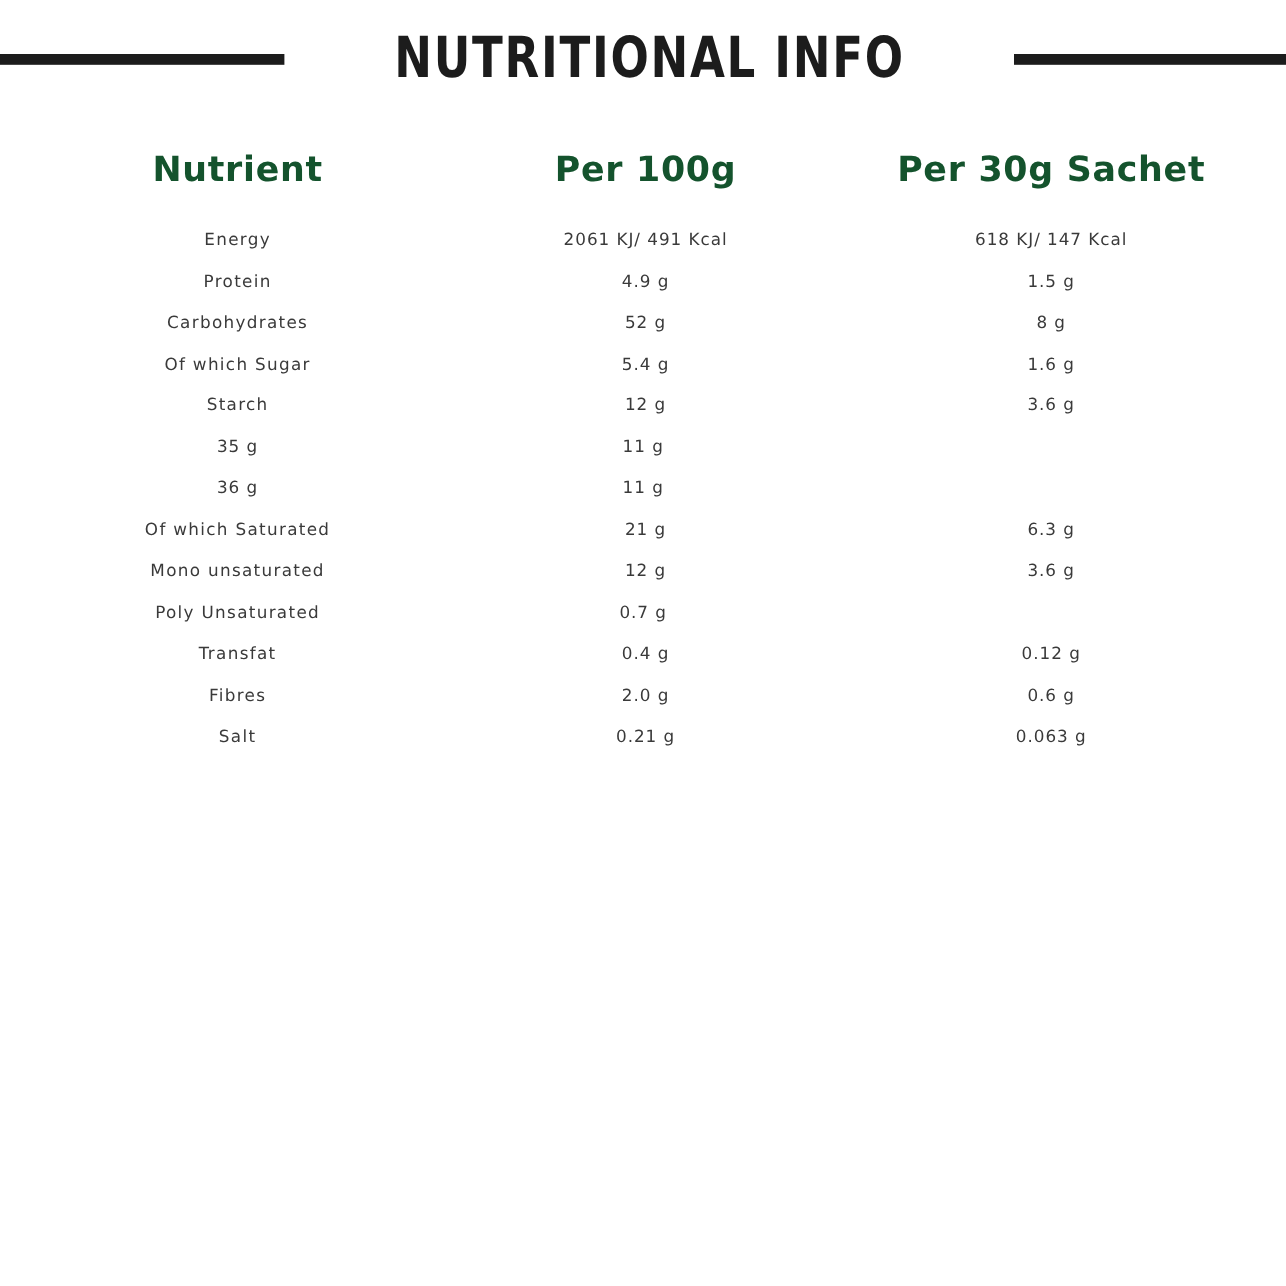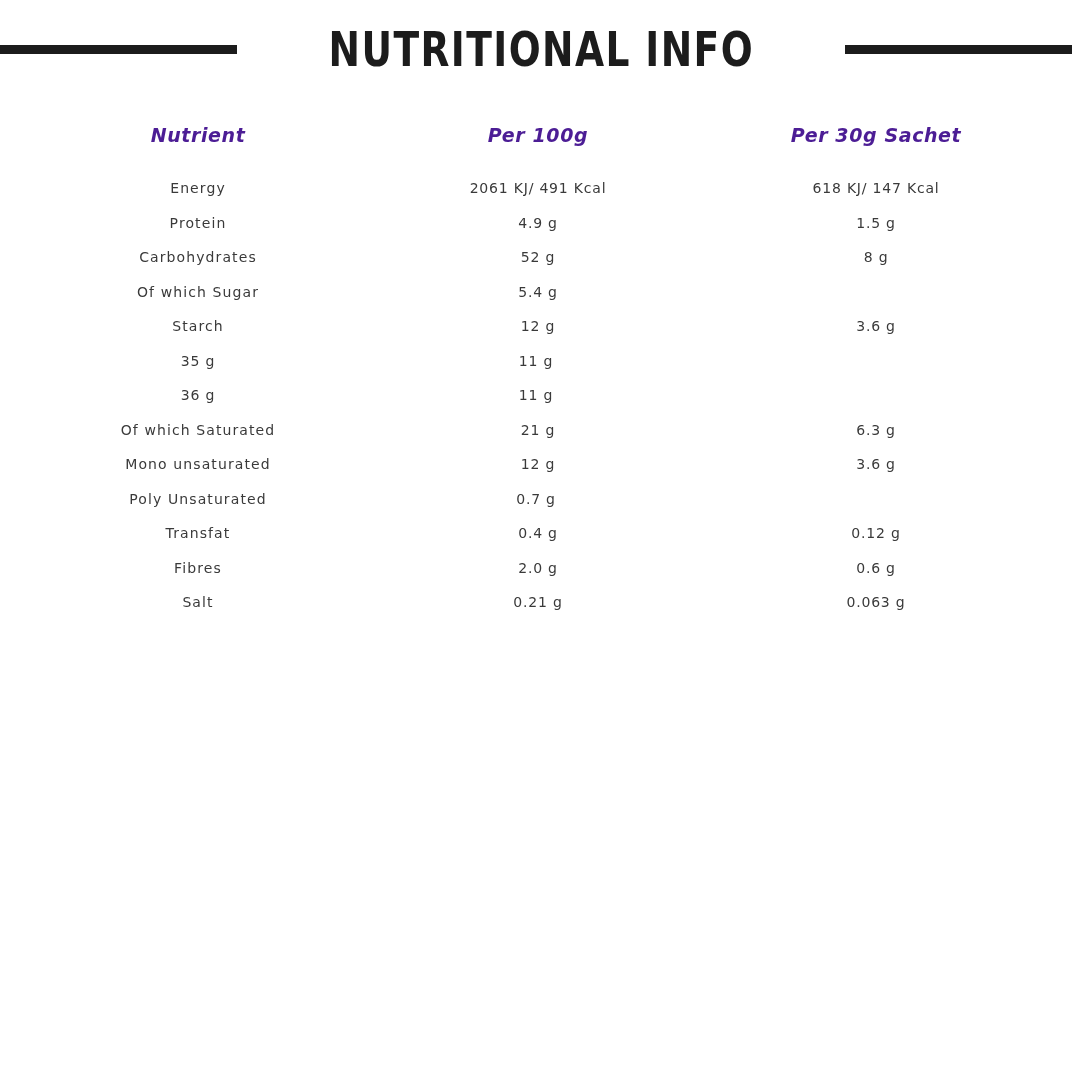--- a/index.html
+++ b/index.html
@@ -74,25 +74,24 @@
   }
   .col-30 {
     flex: 0 0 336px;
     text-align: center;
   }
 
   .header-row {
     margin-bottom: 34px;
   }
   .header-row .hcell {
-    color: #4c1d95;
-    font-size: 19px;
+    color: #14532d;
+    font-size: 29px;
     font-weight: 700;
     letter-spacing: 0.6px;
-    font-style: italic;
   }
 
   .data-row {
     margin-bottom: 18.5px;
   }
   .data-row .cell {
     font-size: 14px;
     font-weight: 400;
     color: #3a3a3a;
     letter-spacing: 1.1px;
@@ -134,20 +133,21 @@
 
     <div class="row data-row">
       <div class="cell col-nutrient">Carbohydrates</div>
       <div class="cell value col-100">52 g</div>
       <div class="cell value col-30">8 g</div>
     </div>
 
     <div class="row data-row">
       <div class="cell col-nutrient">Of which Sugar</div>
       <div class="cell value col-100">5.4 g</div>
+      <div class="cell value col-30">1.6 g</div>
     </div>
 
     <div class="row data-row">
       <div class="cell col-nutrient">Starch</div>
       <div class="cell value col-100">12 g</div>
       <div class="cell value col-30">3.6 g</div>
     </div>
 
     <div class="row data-row">
       <div class="cell value col-100">35 g</div>

